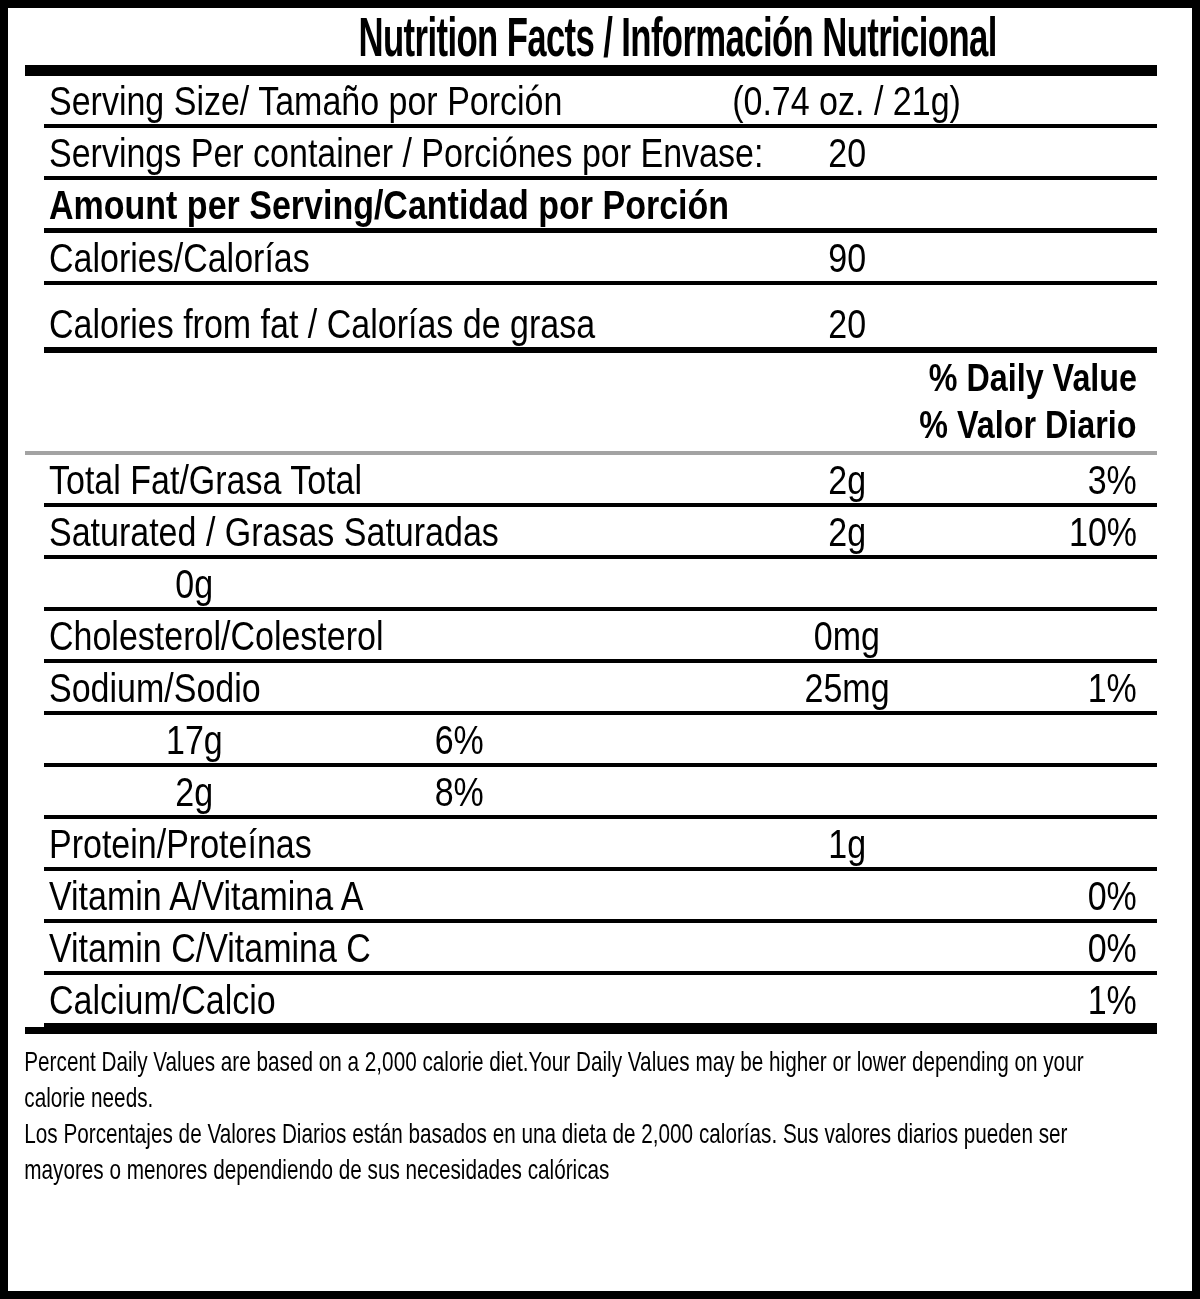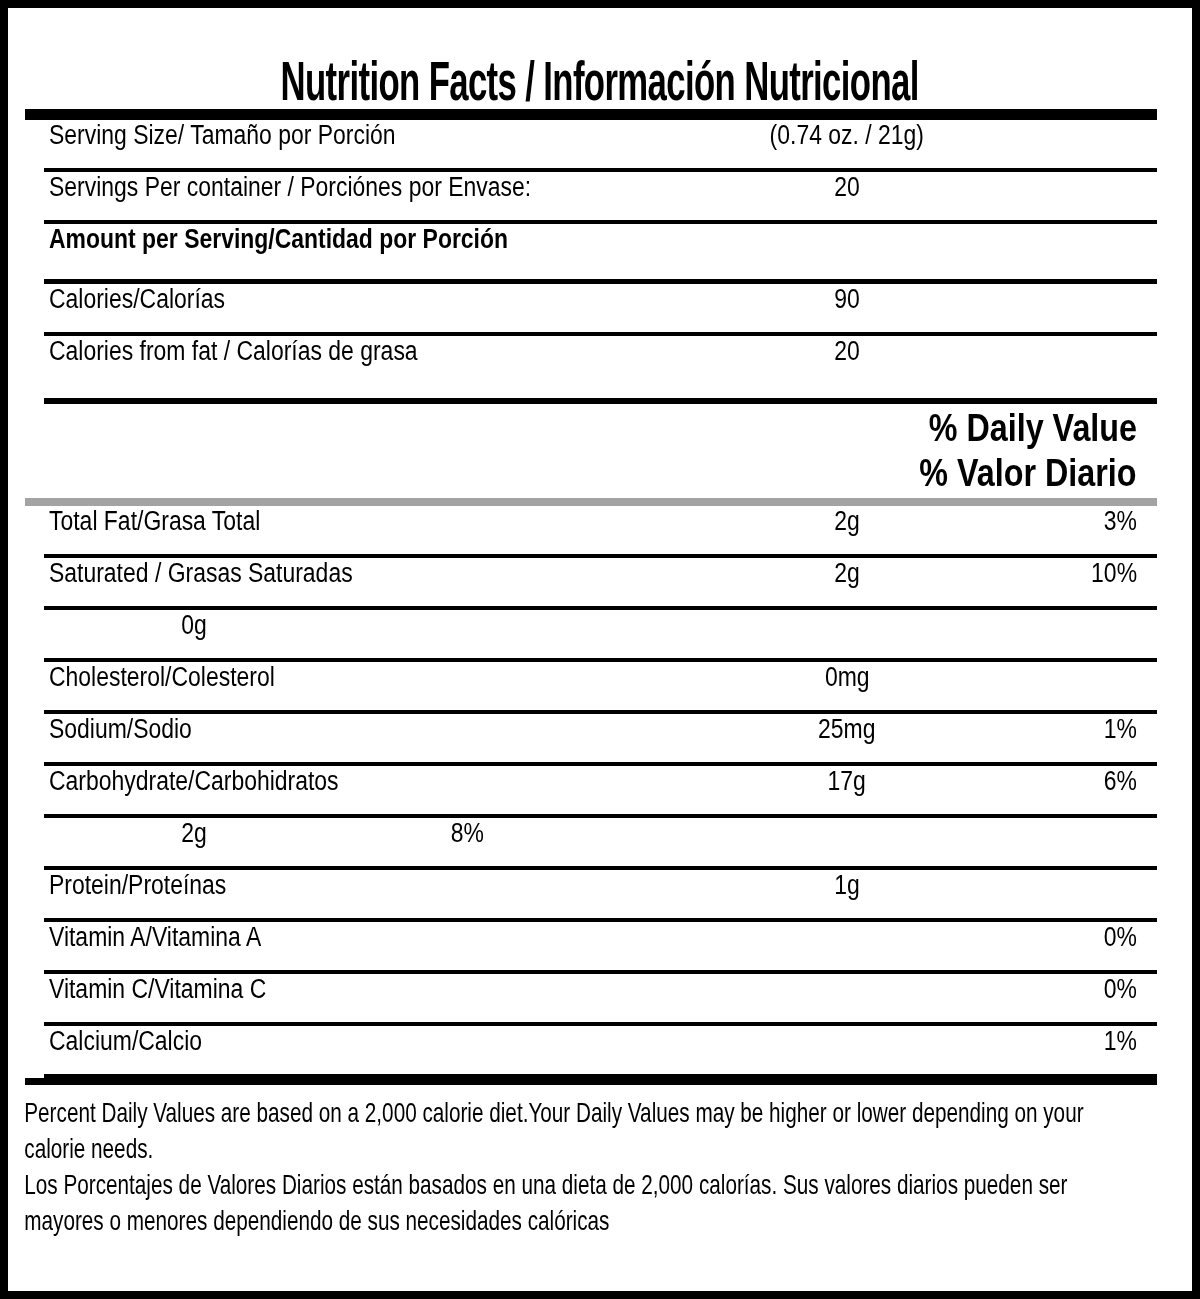--- a/index.html
+++ b/index.html
@@ -10,61 +10,61 @@
     color:#000;
   }
   .nf-label {
     width:1200px; height:1299px;
     border:8px solid #000;
     background:#fff;
     overflow:hidden;
   }
   .title-area {
     height:57px;
-    display:flex; align-items:center; justify-content:center;margin-top:44px;
+    display:flex; align-items:center; justify-content:flex-end;
   }
   .title-text {
     display:inline-block;
     font-size:56px; font-weight:bold;
     letter-spacing:-1px;
     transform:scaleX(0.62);
     transform-origin:center center;
     white-space:nowrap;
   }
   .m { margin-left:17px; margin-right:35px; }
   .bar-title  { height:11px; background:#000; }
   .bar-footer { height:7px;  background:#000; }
 
   .row {
-    display:flex; align-items:flex-start;
+    display:flex; align-items:flex-end;
     height:52px;
     border-bottom:4px solid #000;
-    font-size:27px;
+    font-size:40px;
     margin-left:36px;
   }
-  .row.h53 { height:60px; border-bottom-width:5px; }
+  .row.h53 { height:53px; border-bottom-width:5px; }
   .row.h56 { height:68px; border-bottom-width:6px; }
   .row.noline { border-bottom:none; }
   .lbl { flex:1; padding-left:5px; min-width:0; }
   .val { width:300px; text-align:center; }
   .pct { width:160px; text-align:right; padding-right:20px; }
   .bold { font-weight:bold; }
 
   .cond, .cond-c, .cond-r {
     display:inline-block;
     transform:scaleX(0.85);
     white-space:nowrap;
   }
   .cond   { transform-origin:left center; }
   .cond-c { transform-origin:center center; }
   .cond-r { transform-origin:right center; }
 
   .dv-block {
     height:102px;
-    border-bottom:8px solid #a3a3a3;
+    border-bottom:4px solid #a3a3a3;
     display:flex; flex-direction:column;
     justify-content:space-evenly; align-items:flex-end;
     padding-right:20px;
     font-size:38px; font-weight:bold;text-align:center;
   }
 
   .footnote {
     padding:10px 0 0 22px;
     font-size:28px;
     line-height:36px;
@@ -139,21 +139,20 @@
     <span class="pct"><span class="cond-r"></span></span>
   </div>
 
   <div class="row m">
     <span class="lbl"><span class="cond">Sodium/Sodio</span></span>
     <span class="val"><span class="cond-c">25mg</span></span>
     <span class="pct"><span class="cond-r">1%</span></span>
   </div>
 
   <div class="row m">
-    <span class="lbl"><span class="cond">Carbohydrate/Carbohidratos</span></span>
     <span class="val"><span class="cond-c">17g</span></span>
     <span class="pct"><span class="cond-r">6%</span></span>
   </div>
 
   <div class="row m">
     <span class="val"><span class="cond-c">2g</span></span>
     <span class="pct"><span class="cond-r">8%</span></span>
   </div>
 
 

